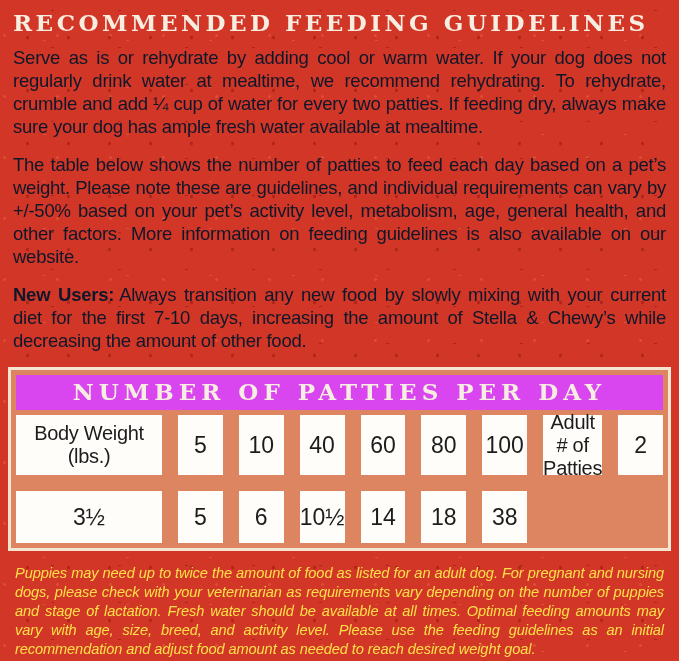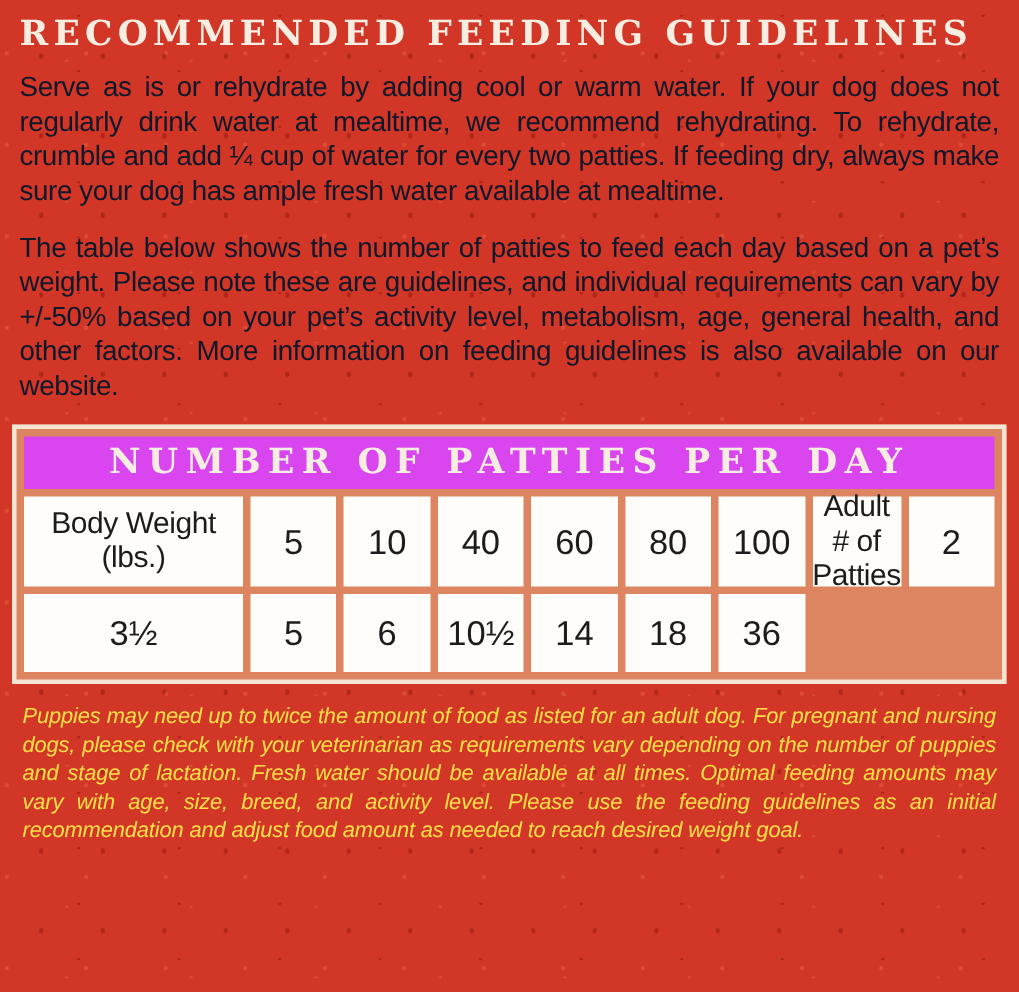--- a/index.html
+++ b/index.html
@@ -54,21 +54,21 @@
     font-size:23px;
     letter-spacing:5px;
     padding:3px 0 5px 0;
     margin-bottom:5px;
     white-space:nowrap;
   }
   .ft-grid {
     display:grid;
     grid-template-columns:146px repeat(8, 1fr);
     grid-template-rows:60px 52px;
-    gap:5px;
+    gap:16px;
   }
   .cell {
     background:#fefdfa;
     color:#1c1c1c;
     display:flex;
     flex-direction:column;
     align-items:center;
     justify-content:center;
     text-align:center;
   }
@@ -89,20 +89,21 @@
 <body>
 
 <div class="wrap">
 
   <h1 class="page-title">RECOMMENDED FEEDING GUIDELINES</h1>
 
   <p class="body-p">Serve as is or rehydrate by adding cool or warm water.  If your dog does not regularly drink water at mealtime, we recommend rehydrating.  To rehydrate, crumble and add ¼ cup of water for every two patties.  If feeding dry, always make sure your dog has ample fresh water available at mealtime.</p>
 
   <p class="body-p">The table below shows the number of patties to feed each day based on a pet’s weight.  Please note these are guidelines, and individual requirements can vary by +/-50% based on your pet’s activity level, metabolism, age, general health, and other factors.  More information on feeding guidelines is also available on our website.</p>
 
+  <p class="body-p"><span class="lead">New Users:</span><span>Always transition any new food by slowly mixing with your current diet for the first 7-10 days, increasing the amount of Stella &amp; Chewy’s while decreasing the amount of other food.</span></p>
 
   <div class="feed-table">
     <div class="ft-title">NUMBER OF PATTIES PER DAY</div>
     <div class="ft-grid">
 
       <div class="cell label">
         <span>Body Weight</span>
         <span>(lbs.)</span>
       </div>
       <div class="cell num">5</div>
@@ -116,20 +117,20 @@
         <span>Adult # of</span>
         <span>Patties</span>
       </div>
       <div class="cell num">2</div>
       <div class="cell num">3½</div>
       <div class="cell num">5</div>
       <div class="cell num">6</div>
       <div class="cell num">10½</div>
       <div class="cell num">14</div>
       <div class="cell num">18</div>
-      <div class="cell num">36</div>
+      <div class="cell num">38</div>
 
     </div>
   </div>
 
   <p class="footer-p">Puppies may need up to twice the amount of food as listed for an adult dog. For pregnant and nursing dogs, please check with your veterinarian as requirements vary depending on the number of puppies and stage of lactation. Fresh water should be available at all times. Optimal feeding amounts may vary with age, size, breed, and activity level. Please use the feeding guidelines as an initial recommendation and adjust food amount as needed to reach desired weight goal.</p>
 
 </div>
 
 </body></html>

